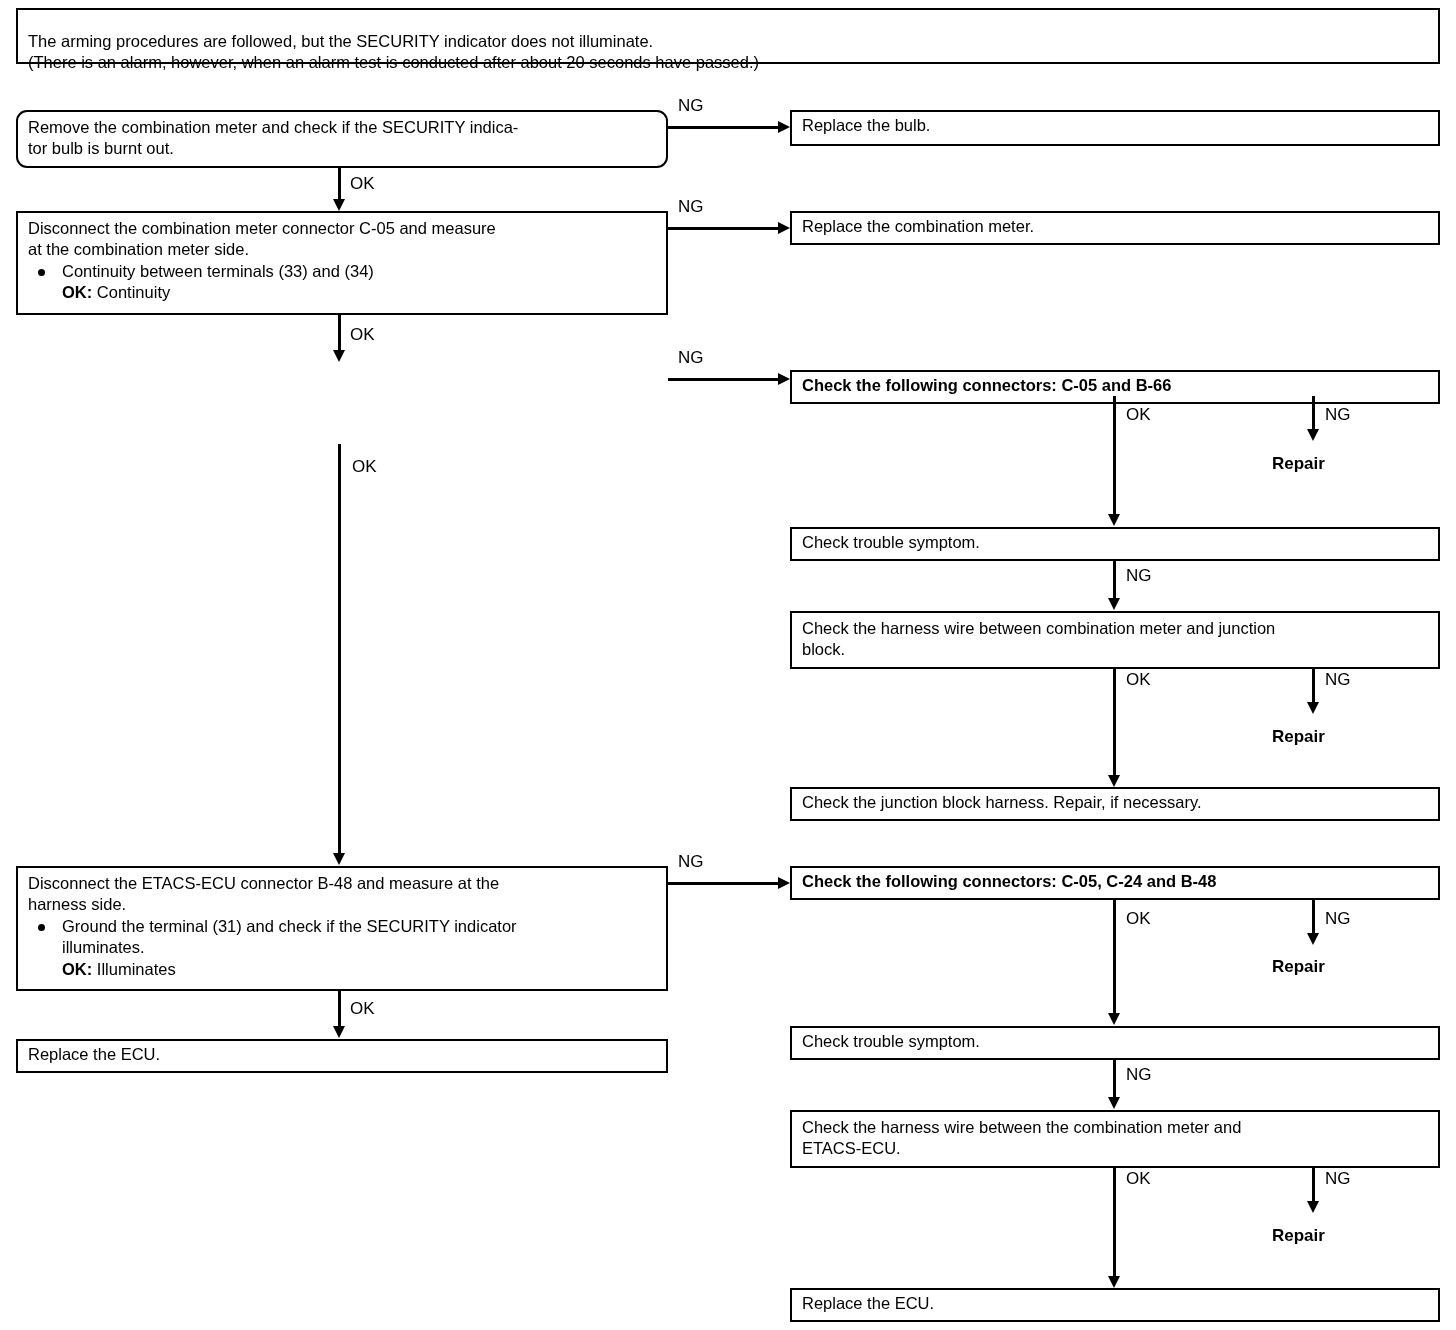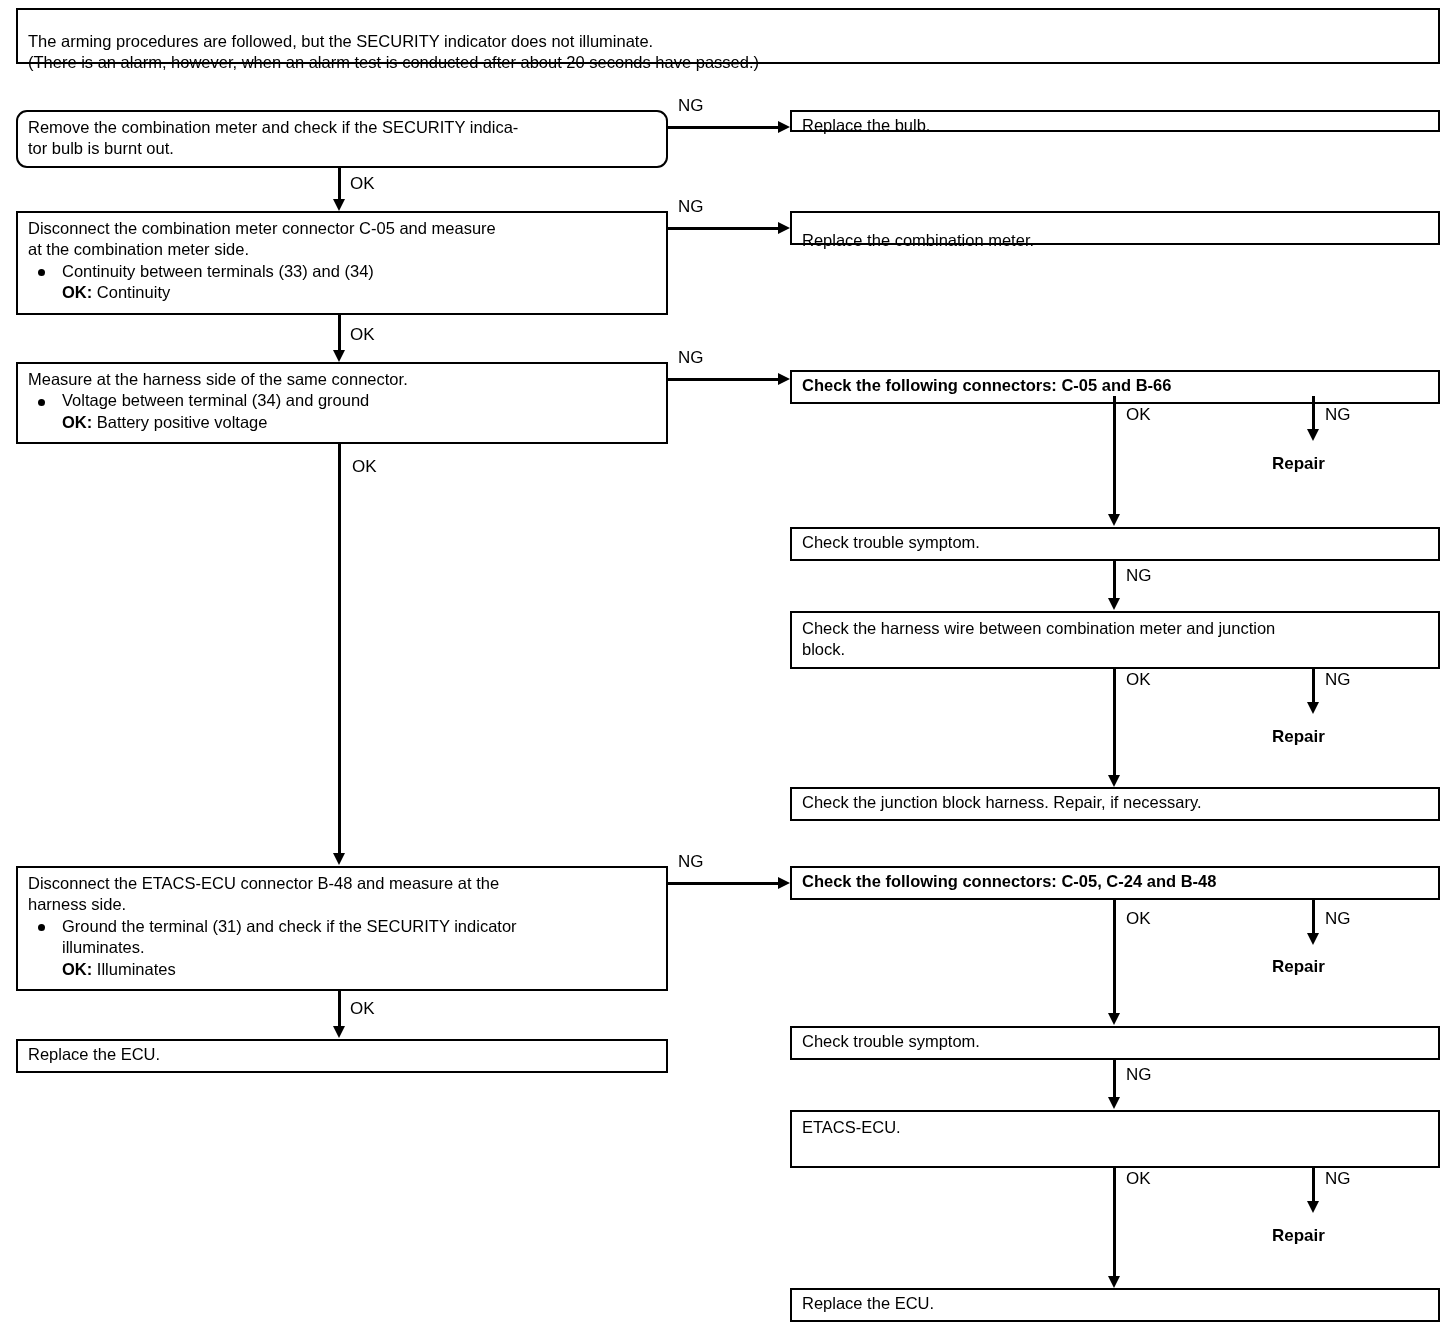--- a/index.html
+++ b/index.html
@@ -44,49 +44,41 @@
   <div class="box" style="left:16px;top:211px;width:652px;height:104px;">
     <span class="txt">Disconnect the combination meter connector C-05 and measure</span>
     <span class="txt">at the combination meter side.</span>
     <span class="bullet">
       <span class="dot"></span>
       <span>Continuity between terminals (33) and (34)</span>
     </span>
     <span class="sub"><span>OK:</span> <span class="norm">Continuity</span></span>
   </div>
 
-  <div class="box" style="left:16px;top:362px;width:652px;height:82px;">
-    <span class="txt">Measure at the harness side of the same connector.</span>
-    <span class="bullet">
-      <span class="dot"></span>
-      <span>Voltage between terminal (34) and ground</span>
-    </span>
-    <span class="sub"><span>OK:</span> <span class="norm">Battery positive voltage</span></span>
-  </div>
 
   <div class="box" style="left:16px;top:866px;width:652px;height:125px;">
     <span class="txt">Disconnect the ETACS-ECU connector B-48 and measure at the</span>
     <span class="txt">harness side.</span>
     <span class="bullet">
       <span class="dot"></span>
       <span>Ground the terminal (31) and check if the SECURITY indicator</span>
       <span class="txt">illuminates.</span>
     </span>
     <span class="sub"><span>OK:</span> <span class="norm">Illuminates</span></span>
   </div>
 
   <div class="box" style="left:16px;top:1039px;width:652px;height:34px;padding-top:3px;">
     <span class="txt">Replace the ECU.</span>
   </div>
 
-  <div class="box" style="left:790px;top:110px;width:650px;height:22px;padding-top:3px;">
+  <div class="box" style="left:790px;top:110px;width:650px;height:36px;padding-top:3px;">
     <span class="txt">Replace the bulb.</span>
   </div>
 
-  <div class="box" style="left:790px;top:211px;width:650px;height:34px;padding-top:17px;">
+  <div class="box" style="left:790px;top:211px;width:650px;height:34px;padding-top:3px;">
     <span class="txt">Replace the combination meter.</span>
   </div>
 
   <div class="box bold" style="left:790px;top:362px;width:650px;height:34px;padding-top:3px;margin-top:8px;">
     <span class="txt">Check the following connectors: C-05 and B-66</span>
   </div>
 
   <div class="box" style="left:790px;top:527px;width:650px;height:34px;padding-top:3px;">
     <span class="txt">Check trouble symptom.</span>
   </div>
@@ -102,20 +94,21 @@
 
   <div class="box bold" style="left:790px;top:866px;width:650px;height:34px;padding-top:3px;">
     <span class="txt">Check the following connectors:  C-05, C-24 and B-48</span>
   </div>
 
   <div class="box" style="left:790px;top:1026px;width:650px;height:34px;padding-top:3px;">
     <span class="txt">Check trouble symptom.</span>
   </div>
 
   <div class="box" style="left:790px;top:1110px;width:650px;height:58px;">
+    <span class="txt">Check the harness wire between the combination meter and</span>
     <span class="txt">ETACS-ECU.</span>
   </div>
 
   <div class="box" style="left:790px;top:1288px;width:650px;height:34px;padding-top:3px;">
     <span class="txt">Replace the ECU.</span>
   </div>
 
   <div class="hline" style="left:668px;top:126px;width:112px;"></div>
   <div class="arrow-r" style="left:778px;top:121px;"></div>
   <div class="lbl" style="left:678px;top:97px;">NG</div>

